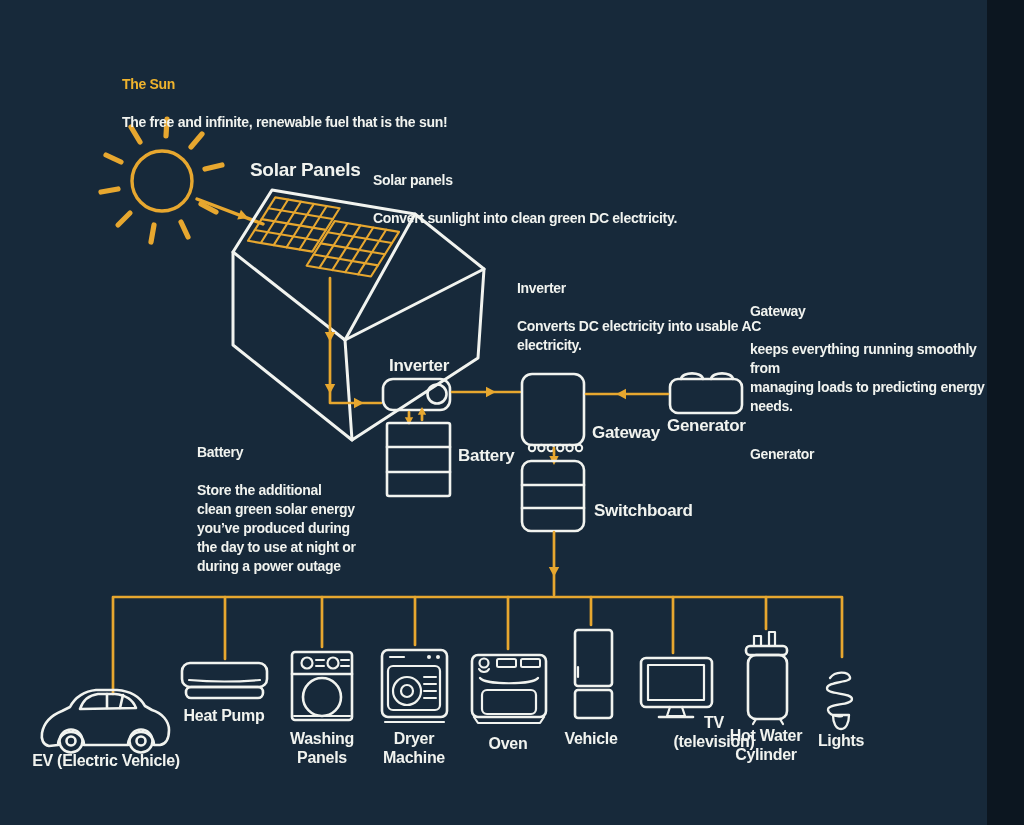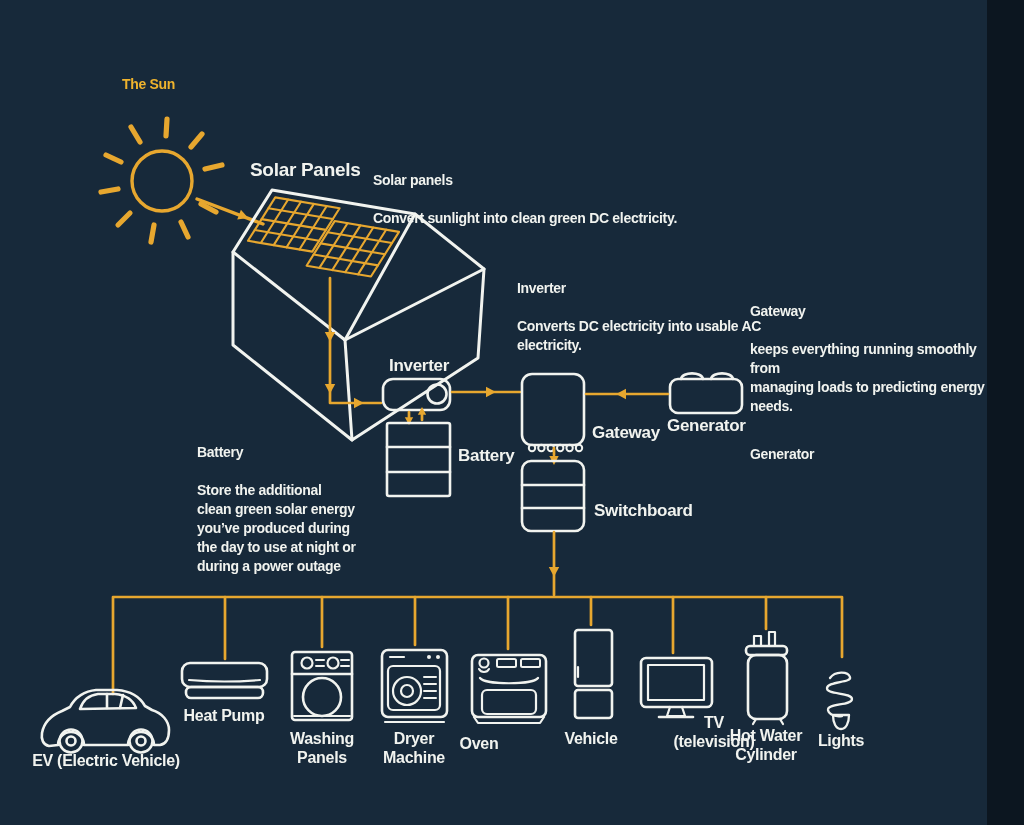--- a/index.html
+++ b/index.html
@@ -245,20 +245,21 @@
     <g>
       <path class="w" d="M830,678 C835,671 848,671 850,677 C852,683 828,681 827,688
                          C826,695 852,692 852,699 C852,706 827,703 828,710
                          C829,715 836,717 842,716" style="stroke-width:2.3"></path>
       <path class="w" d="M833,715 L849,715 C849,723 846,729 841,729 C836,729 833,723 833,715 Z" style="stroke-width:2.3"></path>
     </g>
   </svg>
 
   <div class="txt" style="left:122px;top:56px;">
     <div class="title-accent">The Sun</div>
+    <div>The free and infinite, renewable fuel that is the sun!</div>
   </div>
 
   <div class="txt biglabel" style="left:250px;top:159px;">Solar Panels</div>
 
   <div class="txt" style="left:373px;top:152px;">
     <div>Solar panels</div>
     <div>Convert sunlight into clean green DC electricity.</div>
   </div>
 
   <div class="txt" style="left:517px;top:260px;">
@@ -292,21 +293,21 @@
   <div class="txt complabel" style="left:592px;top:423px;">Gateway</div>
   <div class="txt complabel" style="left:667px;top:416px;">Generator</div>
   <div class="txt complabel" style="left:594px;top:501px;">Switchboard</div>
 
   <div class="txt applabel evlabel" style="left:106px;top:751px;">EV (Electric Vehicle)</div>
   <div class="txt applabel" style="left:224px;top:706px;">Heat Pump</div>
   <div class="txt applabel" style="left:322px;top:729px;">Washing
 Panels</div>
   <div class="txt applabel" style="left:414px;top:729px;">Dryer
 Machine</div>
-  <div class="txt applabel" style="left:479px;top:734px;">Oven</div>
+  <div class="txt applabel" style="left:508px;top:734px;">Oven</div>
   <div class="txt applabel" style="left:591px;top:729px;">Vehicle</div>
   <div class="txt applabel" style="left:672px;top:713px;margin-left:42px;">TV
 (television)</div>
   <div class="txt applabel" style="left:766px;top:726px;">Hot Water
 Cylinder</div>
   <div class="txt applabel" style="left:841px;top:731px;">Lights</div>
 
 </div>
 
 </body></html>

